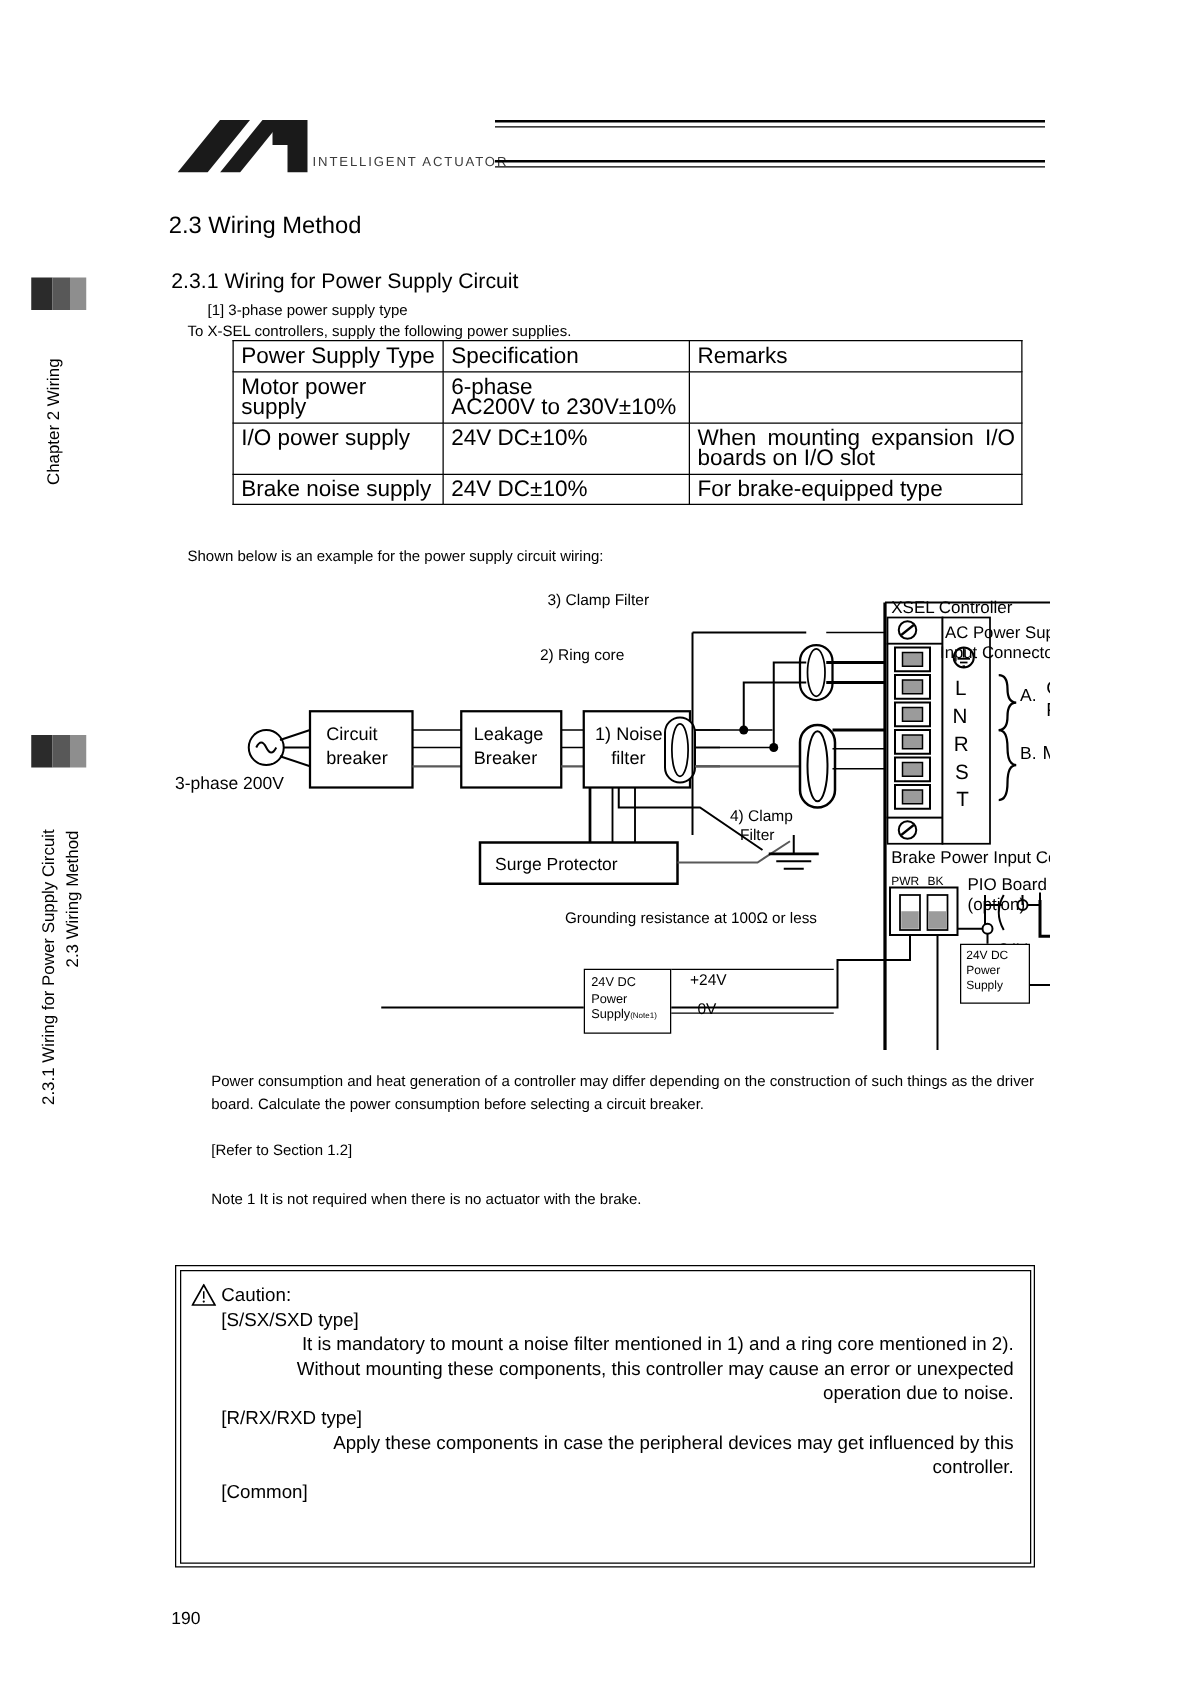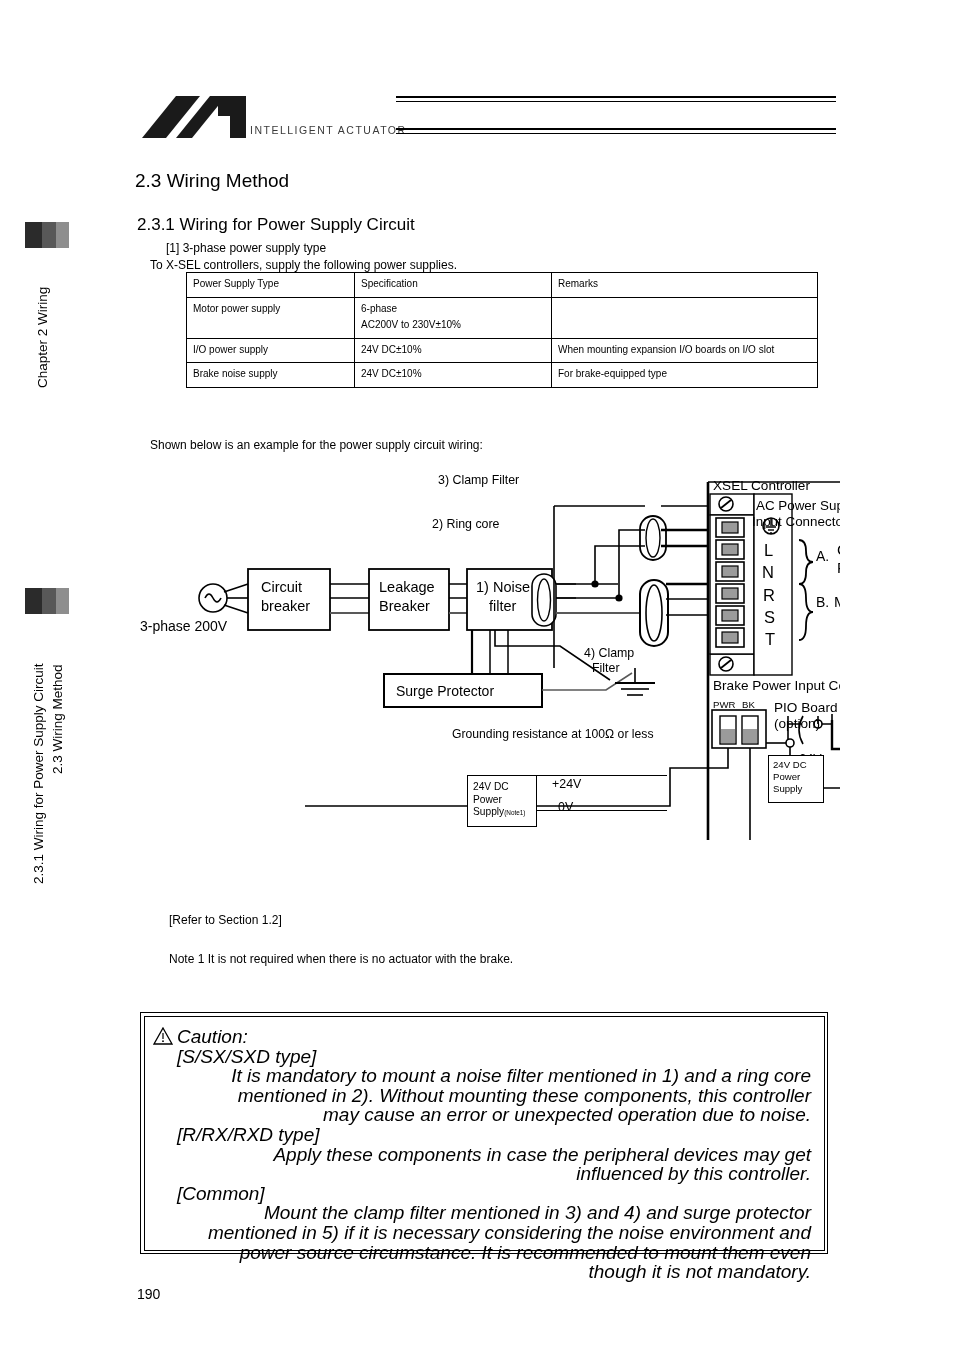--- a/index.html
+++ b/index.html
@@ -21,34 +21,34 @@
   .band i.m{width:14px;background:#585858;}
   .band i.l{width:13px;background:#8e8e8e;}
   .vtxt{position:absolute;writing-mode:vertical-rl;transform:rotate(180deg);font-size:13.5px;white-space:nowrap;}
 
   
   .h1{position:absolute;font-size:19px;}
   .h2{position:absolute;font-size:17px;}
   .p{position:absolute;font-size:12px;line-height:18px;}
 
   
-  table.spec{position:absolute;left:186px;top:272px;width:632px;border-collapse:collapse;font-size:10px;}
+  table.spec{position:absolute;left:186px;top:272px;width:632px;border-collapse:collapse;font-size:18px;}
   table.spec td{border:1px solid #000;padding:3px 5px 4px 6px;vertical-align:top;line-height:16.5px;}
   table.spec tr td:nth-child(1){width:156px;}
   table.spec tr td:nth-child(2){width:185px;margin-left:12px;}
   table.spec td.just{text-align:justify;text-align-last:left;}
 
   
   .diag{position:absolute;left:140px;top:468px;width:700px;height:370px;}
   .diag svg{display:block;}
 
   
   .caut{position:absolute;left:140px;top:1012px;width:688px;height:242px;border:1.4px solid #000;box-sizing:border-box;}
   .caut .inner{position:absolute;left:2.5px;top:2.5px;right:2.5px;bottom:2.5px;border:1px solid #000;}
-  .ctext{position:absolute;left:36px;top:14px;right:16px;font-size:19px;line-height:19.6px;font-style:italic;}
+  .ctext{position:absolute;left:36px;top:14px;right:16px;font-size:15px;line-height:19.6px;}
   .ctext .ind1{margin-left:22px;text-align:right;}
   .warnicon{position:absolute;left:12px;top:14px;width:20px;height:18px;}
 
   .pageno{position:absolute;left:137px;top:1286px;font-size:14px;}
 </style>
 </head>
 <body>
 
 <div class="pg">
 
@@ -316,37 +316,37 @@
   <div style="position:absolute;left:666px;top:775px;width:0;height:0;border-left:1.4px solid #000;height:0px;"></div>
   <div style="position:absolute;left:552px;top:777px;font-size:12.4px;">+24V</div>
   <div style="position:absolute;left:558px;top:800px;font-size:12.4px;">0V</div>
 
   <div style="position:absolute;left:768px;top:755px;width:56px;height:48px;border:1.6px solid #000;box-sizing:border-box;background:#fff;">
     <div style="position:absolute;left:4px;top:3px;font-size:9.6px;line-height:12.2px;white-space:pre-line;">24V DC
 Power
 Supply</div>
   </div>
 
+  <div class="p" style="left:169px;top:856px;width:660px;">Power consumption and heat generation of a controller may differ depending on the construction of such things as the driver board. Calculate the power consumption before selecting a circuit breaker.</div>
   <div class="p" style="left:169px;top:911px;">[Refer to Section 1.2]</div>
   <div class="p" style="left:169px;top:950px;">Note 1   It is not required when there is no actuator with the brake.</div>
 
   <div class="caut">
     <div class="inner"></div>
     <div class="warnicon">
       <svg width="20" height="18" viewBox="0 0 20 18">
         <polygon points="10,1 19,17 1,17" fill="none" stroke="#000" stroke-width="1.3"></polygon>
         <path d="M10,6 L10,12" stroke="#000" stroke-width="1.2"></path>
         <circle cx="10" cy="14.2" r="0.9" fill="#000"></circle>
       </svg>
     </div>
     <div class="ctext">
       <div>Caution:</div>
       <div>[S/SX/SXD type]</div>
       <div class="ind1">It is mandatory to mount a noise filter mentioned in 1) and a ring core mentioned in 2). Without mounting these components, this controller may cause an error or unexpected operation due to noise.</div>
       <div>[R/RX/RXD type]</div>
       <div class="ind1">Apply these components in case the peripheral devices may get influenced by this controller.</div>
       <div>[Common]</div>
-      <div class="ind1">Mount the clamp filter mentioned in 3) and 4) and surge protector mentioned in 5) if it is necessary considering the noise environment and power source circumstance. It is recommended to mount them even though it is not mandatory.</div>
     </div>
   </div>
 
   <div class="pageno">190</div>
 </div>
 
 </body></html>

